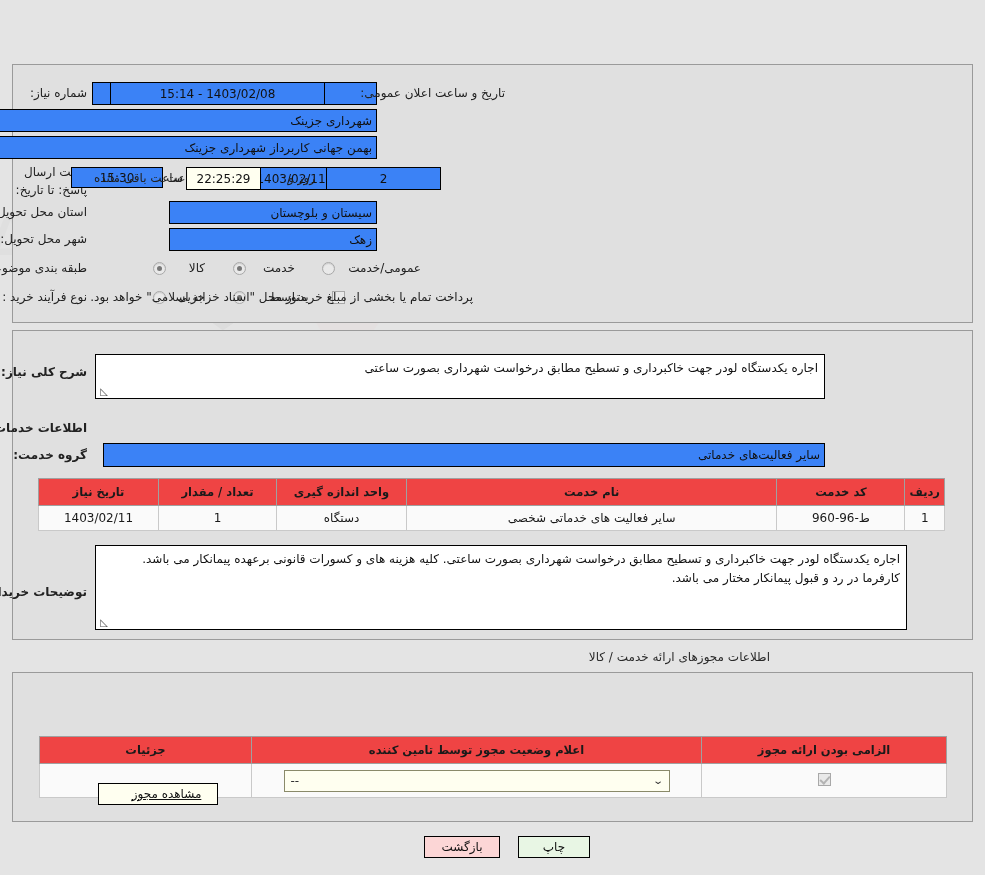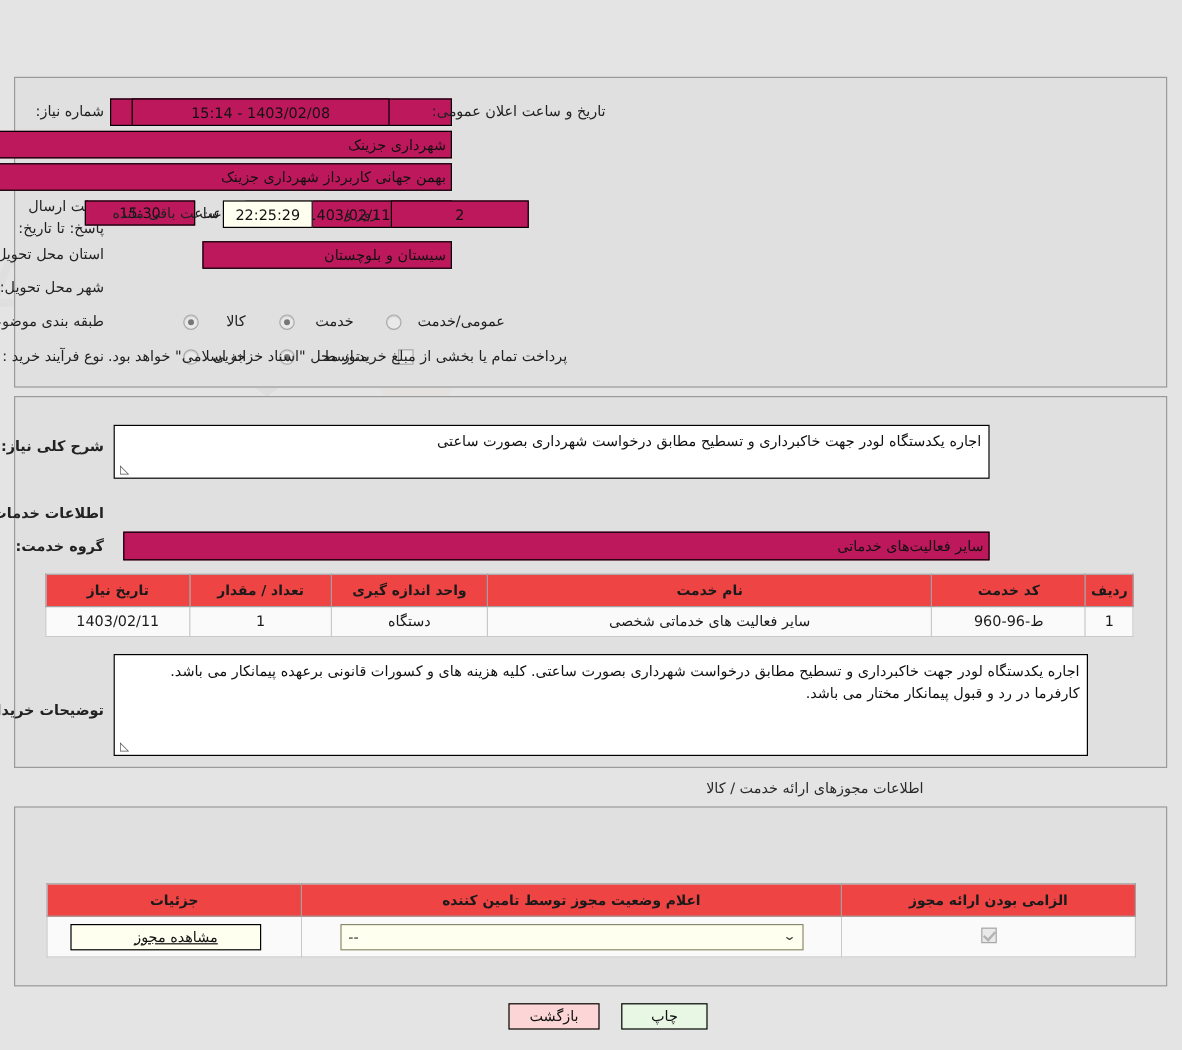--- a/index.html
+++ b/index.html
@@ -60,21 +60,21 @@
     position: absolute;
     font-size: 12px;
     color: #222;
     white-space: nowrap;
     z-index: 4;
   }
   .lbl-b { font-weight: bold; }
 
   .fld {
     position: absolute;
-    background: #be185d;
+    background: #3b82f6;
     border: 1px solid #000;
     font-size: 12px;
     color: #111;
     display: flex;
     align-items: center;
     z-index: 4;
     padding: 0 4px;
     overflow: hidden;
     white-space: nowrap;
   }
@@ -242,20 +242,21 @@
 
   <div class="fld center" style="left:326px; top:167px; width:115px; height:23px;">2</div>
   <div class="lbl" style="left:288px; top:171px;">روز و</div>
   <div class="fld cream center" style="left:186px; top:167px; width:75px; height:23px;">22:25:29</div>
   <div class="lbl" style="left:94px; top:171px;">ساعت باقی مانده</div>
 
   <div class="lbl" style="right:898px; top:205px;">استان محل تحویل:</div>
   <div class="fld right" style="right:608px; top:201px; width:208px; height:23px;">سیستان و بلوچستان</div>
 
   <div class="lbl" style="right:898px; top:232px;">شهر محل تحویل:</div>
+  <div class="fld right" style="right:608px; top:228px; width:208px; height:23px;">زهک</div>
 
   <div class="lbl" style="right:898px; top:261px;">طبقه بندی موضوعی:</div>
   <div class="radio on" style="right:819px; top:262px;"></div>
   <div class="lbl" style="right:780px; top:261px;">کالا</div>
   <div class="radio on" style="right:739px; top:262px;"></div>
   <div class="lbl" style="right:690px; top:261px;">خدمت</div>
   <div class="radio" style="right:650px; top:262px;"></div>
   <div class="lbl" style="right:564px; top:261px;">عمومی/خدمت</div>
 
   <div class="lbl" style="right:898px; top:290px;">نوع فرآیند خرید :</div>
@@ -330,21 +331,21 @@
         <td style="position:relative;">
           <span style="position:relative; display:block; height:22px;">
             <span class="ddl" style="position:absolute; right:50%; top:0; margin-right:-193px; width:386px; height:22px;">
               <span class="caret">⌄</span>
               <span>--</span>
             </span>
           </span>
         </td>
         <td style="position:relative;">
           <span style="position:relative; display:block; height:22px;">
-            <span class="btn btn-permit" style="position:absolute; right:50%; top:0; margin-right:-72px; width:159px; height:22px;padding-left:18px;">مشاهده مجوز</span>
+            <span class="btn btn-permit" style="position:absolute; right:50%; top:13px; margin-right:-72px; width:120px; height:22px;padding-left:18px;">مشاهده مجوز</span>
           </span>
         </td>
       </tr>
     </tbody>
   </table>
 
   <div class="btn btn-print" style="left:518px; top:836px; width:72px; height:22px;">چاپ</div>
   <div class="btn btn-back" style="left:424px; top:836px; width:76px; height:22px;">بازگشت</div>
 
 </div>

